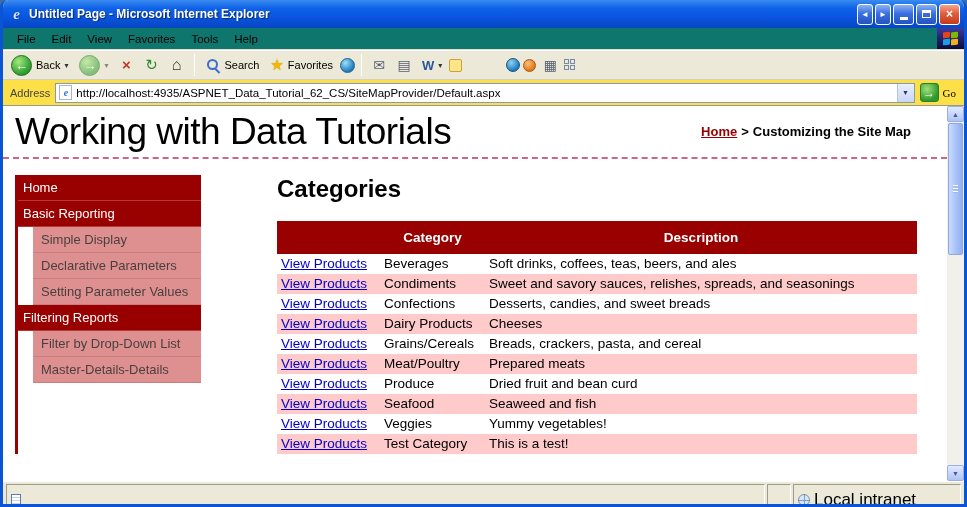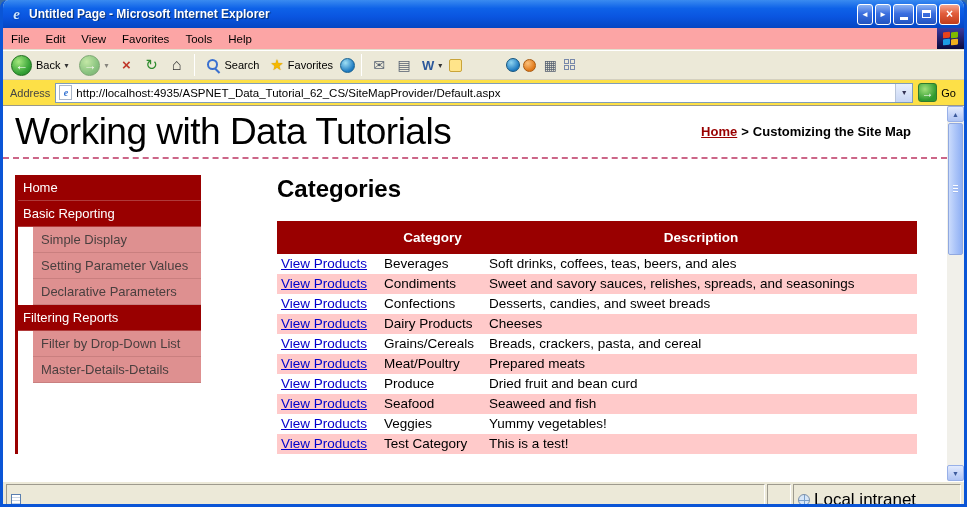--- a/index.html
+++ b/index.html
@@ -36,22 +36,22 @@
     font-size:11px;padding:0;cursor:default;
   }
   .tb-btn.narrow{width:16px;font-size:8px;}
   .tb-btn .glyph-min{width:8px;height:3px;background:#fff;align-self:flex-end;margin-bottom:4px;}
   .tb-btn .glyph-max{width:9px;height:8px;border:1px solid #fff;border-top-width:3px;}
   .tb-btn.close{background:linear-gradient(180deg,#F3A58F,#E25E3C 45%,#C23C1B);font-weight:bold;font-size:12px;}
 
   
   .menubar{
     height:22px;flex:0 0 22px;position:relative;
-    display:flex;align-items:center;
-    background:#fca5a5;border-bottom:1px solid #E2DFCE;
+    display:flex;align-items:center;padding-left:6px;
+    background:#0f766e;border-bottom:1px solid #E2DFCE;
   }
   .menu-item{font-size:11.5px;color:#000;padding:3px 8px;cursor:default;}
   .winlogo{
     position:absolute;right:0;top:0;bottom:0;width:27px;
     background:linear-gradient(180deg,#3A3AA0,#0A0A3C);
     display:grid;grid-template-columns:7px 7px;grid-template-rows:6px 6px;
     gap:1px;place-content:center;
   }
   .winlogo i{display:block;transform:skewY(-8deg);border-radius:1px;}
   .winlogo .q1{background:#E8421B;} .winlogo .q2{background:#7FBA00;}
@@ -113,21 +113,21 @@
     width:17px;height:18px;background:linear-gradient(180deg,#E9F0FC,#C8D6F4);
     border-left:1px solid #B8C4D8;display:flex;align-items:center;justify-content:center;
     font-size:7px;color:#335;
   }
   .go-btn{display:flex;align-items:center;gap:4px;padding-right:4px;}
   .go-box{
     width:19px;height:19px;border-radius:3px;border:1px solid #2F7A2F;
     background:radial-gradient(circle at 35% 30%,#9FE07A,#2E9A2E 70%);
     color:#fff;font-weight:bold;font-size:12px;display:flex;align-items:center;justify-content:center;
   }
-  .go-text{font-size:11px;color:#000;}
+  .go-text{font-size:11px;color:#000;font-family:Liberation Serif, serif;}
 
   
   .viewport{flex:1;background:#fff;position:relative;overflow:hidden;}
   .page{position:absolute;left:0;top:0;right:17px;bottom:0;overflow:hidden;}
 
   .page-header{
     height:53px;display:flex;align-items:center;justify-content:space-between;
     padding:0 36px 0 12px;border-bottom:2px dashed #CC6688;
   }
   .page-header h1{font-size:37px;font-weight:normal;color:#000;letter-spacing:-0.5px;white-space:nowrap;}
@@ -308,22 +308,22 @@
           <a>Home</a><span class="bc-sep">&gt;</span><span class="bc-cur">Customizing the Site Map</span>
         </div>
       </div>
 
       <div class="page-body">
 
         <ul class="sidebar">
           <li class="top">Home</li>
           <li class="top">Basic Reporting</li>
           <li class="sub">Simple Display</li>
+          <li class="sub">Declarative Parameters</li>
           <li class="sub">Setting Parameter Values</li>
-          <li class="sub">Declarative Parameters</li>
           <li class="top">Filtering Reports</li>
           <li class="sub">Filter by Drop-Down List</li>
           <li class="sub">Master-Details-Details</li>
         </ul>
 
         <div class="main">
           <h2>Categories</h2>
           <table class="cats">
             <colgroup>
                 <col style="width:103px">

